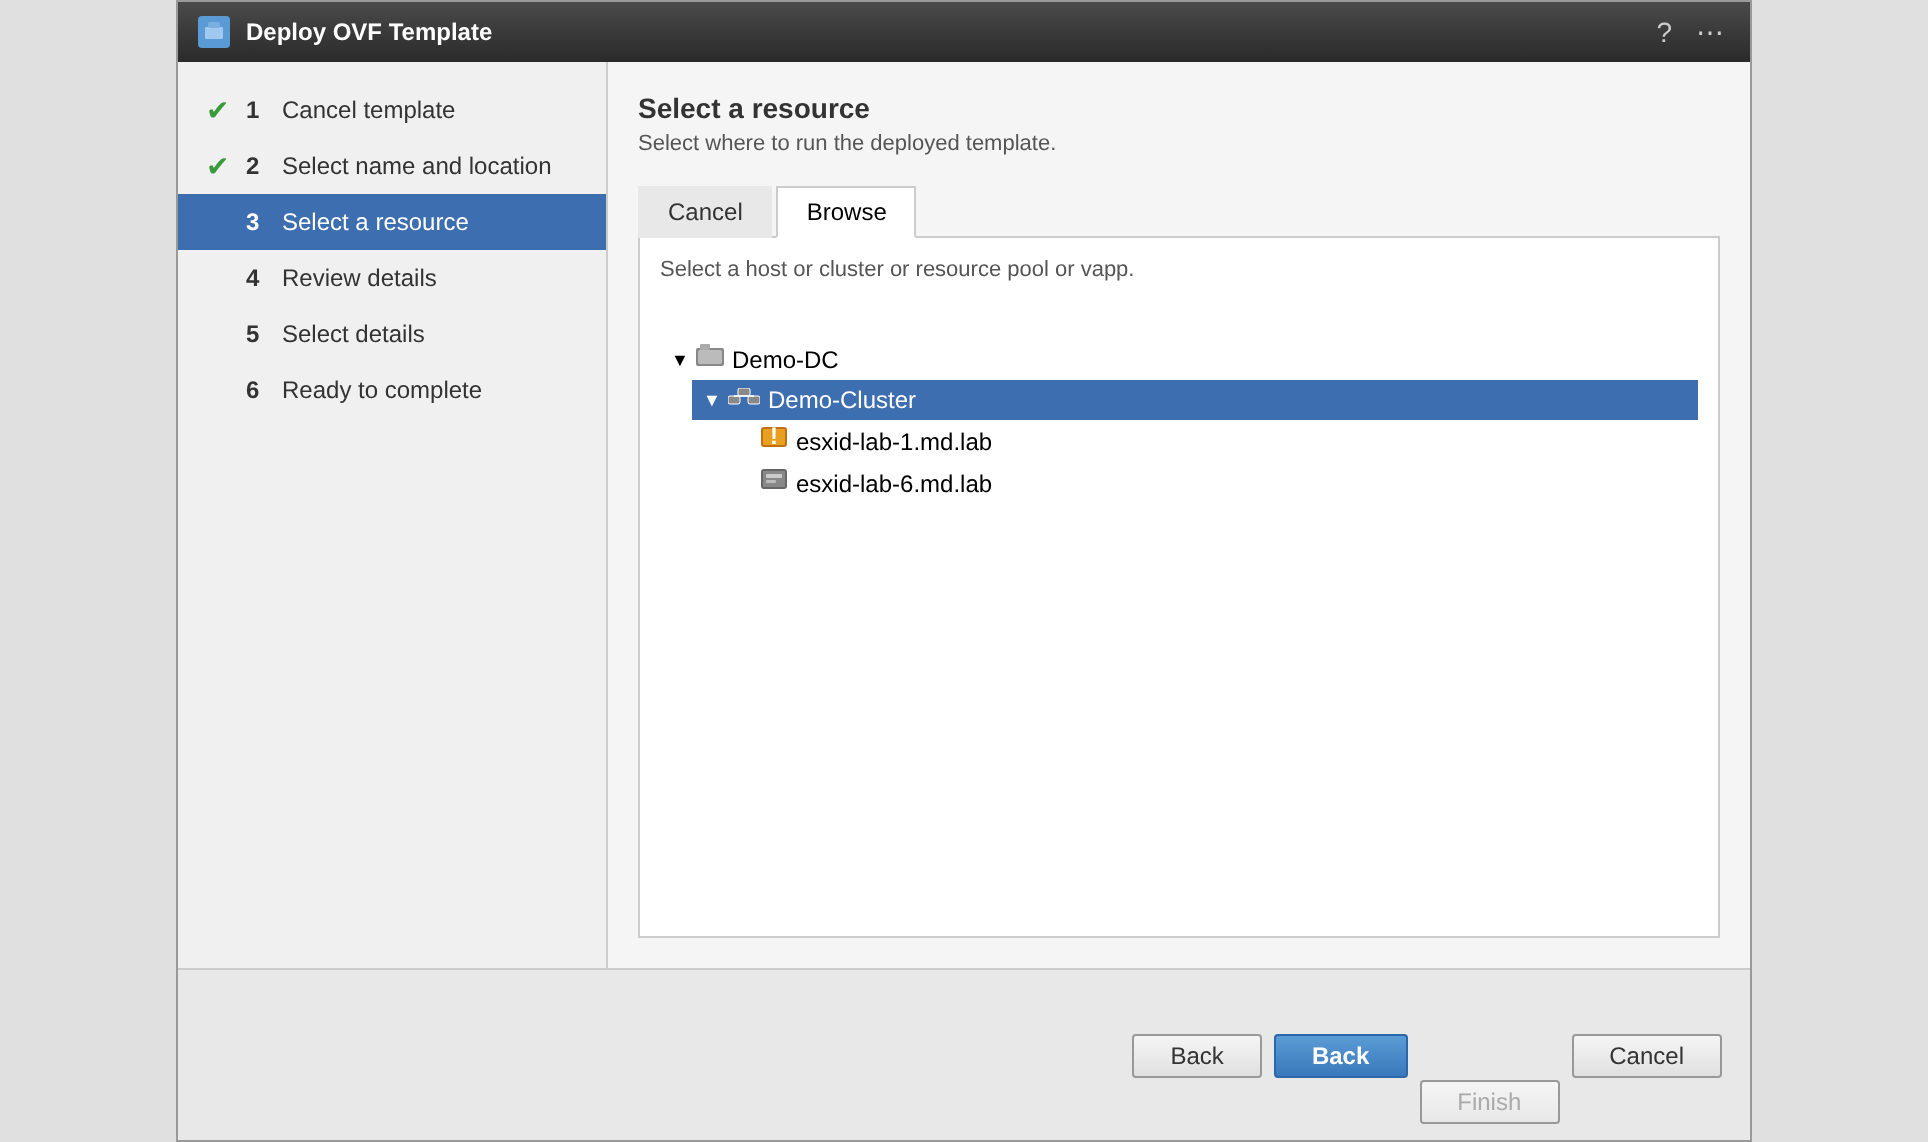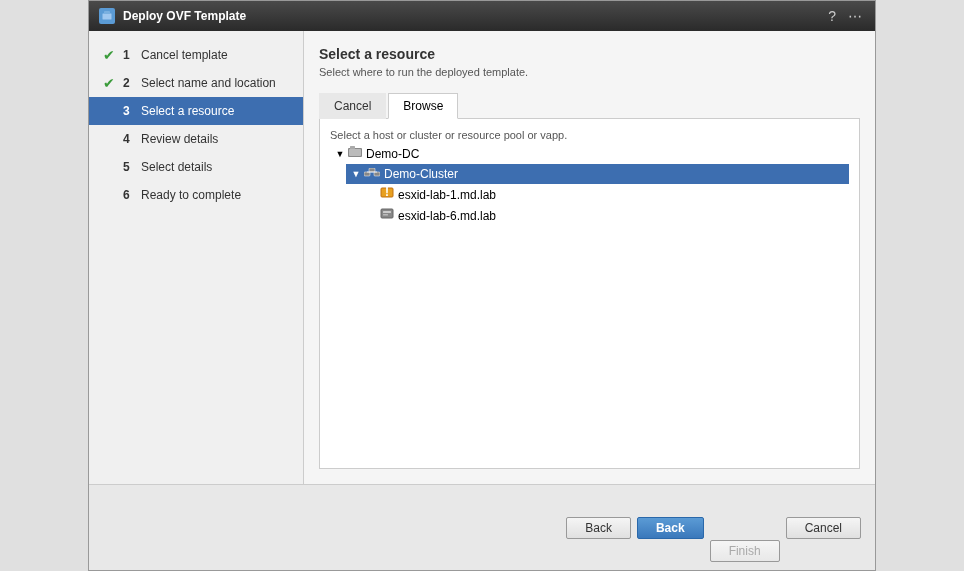--- a/index.html
+++ b/index.html
@@ -174,21 +174,21 @@
       border-top: none;
       background: #fff;
       flex: 1;
       padding: 10px;
       overflow-y: auto;
     }
 
     .instruction-text {
       font-size: 11px;
       color: #555;
-      margin-bottom: 2px;
+      margin-bottom: 28px;
     }
 
     
     .tree {
       font-size: 12px;
     }
 
     .tree-item {
       display: flex;
       align-items: center;

